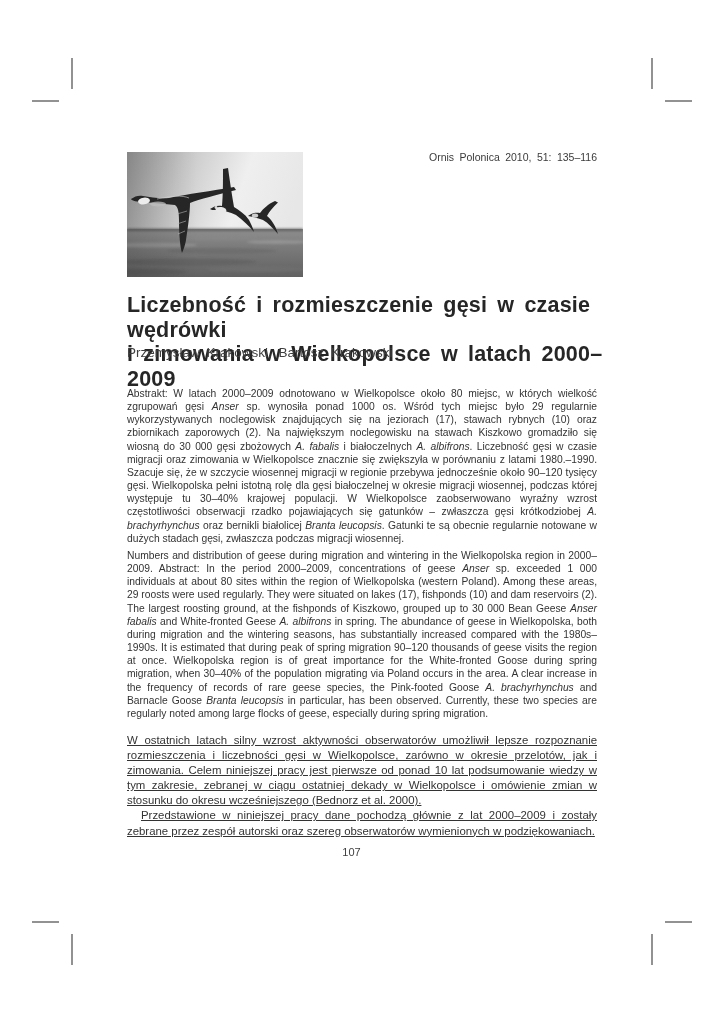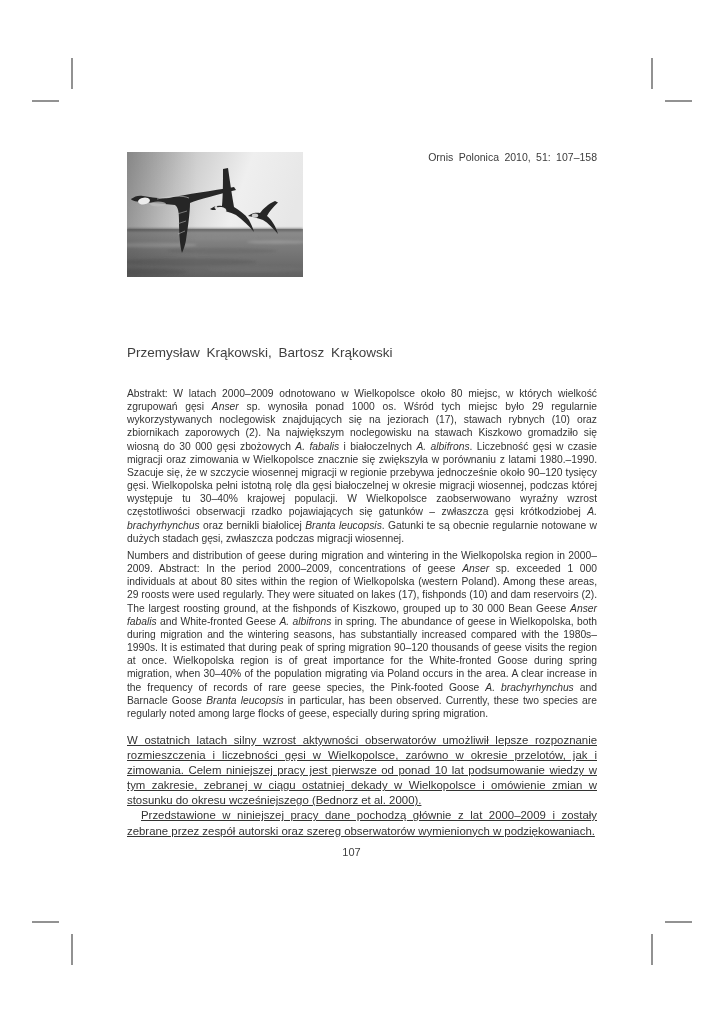--- a/index.html
+++ b/index.html
@@ -59,21 +59,21 @@
 
   <div class="mark v" style="left:71px;top:58px;"></div>
   <div class="mark h" style="left:32px;top:100px;"></div>
   <div class="mark v" style="left:651px;top:58px;"></div>
   <div class="mark h" style="left:665px;top:100px;"></div>
   <div class="mark v" style="left:71px;top:934px;"></div>
   <div class="mark h" style="left:32px;top:921px;"></div>
   <div class="mark v" style="left:651px;top:934px;"></div>
   <div class="mark h" style="left:665px;top:921px;"></div>
 
-  <div class="citation">Ornis Polonica 2010, 51: 107–158</div>
+  <div class="citation">Ornis Polonica 2010, 51: 135–116</div>
 
   <div class="photo" aria-label="Three geese in flight over a reedbed">
     <svg viewBox="0 0 176 125" preserveAspectRatio="none">
       <defs>
         <linearGradient id="sky" x1="0" y1="0" x2="1" y2="0.25">
           <stop offset="0" stop-color="#9c9c9c"></stop>
           <stop offset="0.32" stop-color="#c8c8c8"></stop>
           <stop offset="0.68" stop-color="#efefef"></stop>
           <stop offset="1" stop-color="#e7e7e7"></stop>
         </linearGradient>
@@ -119,20 +119,24 @@
         <circle cx="89" cy="55.5" r="1.4" fill="#dddddd"></circle>
       </g>
 
       <g>
         <path fill="#262626" d="M121,64 C125,61 129,60 133,61 C136,57 141,52 148,49 L151,50.5 C146,55 142,60 140,64 C144,67 148,73 150,79 L151,82 C146,76 141,71 136,68 C131,66 126,65 121,64 Z"></path>
         <ellipse cx="128" cy="63.5" rx="3.2" ry="2" fill="#e0e0e0" opacity="0.9"></ellipse>
       </g>
     </svg>
   </div>
 
+  <div class="title">
+    <div>Liczebność i rozmieszczenie gęsi w czasie wędrówki</div>
+    <div>i zimowania w Wielkopolsce w latach 2000–2009</div>
+  </div>
 
   <div class="authors">Przemysław Krąkowski, Bartosz Krąkowski</div>
 
   <div class="abstract pl" lang="pl"><span class="b">Abstrakt:</span><span> W latach 2000–2009 odnotowano w Wielkopolsce około 80 miejsc, w których wielkość zgrupowań gęsi </span><span class="i">Anser</span><span> sp. wynosiła ponad 1000 os. Wśród tych miejsc było 29 regularnie wykorzystywanych noclegowisk znajdujących się na jeziorach (17), stawach rybnych (10) oraz zbiornikach zaporowych (2). Na największym noclegowisku na stawach Kiszkowo gromadziło się wiosną do 30 000 gęsi zbożowych </span><span class="i">A. fabalis</span><span> i białoczelnych </span><span class="i">A. albifrons</span><span>. Liczebność gęsi w czasie migracji oraz zimowania w Wielkopolsce znacznie się zwiększyła w porównaniu z latami 1980.–1990. Szacuje się, że w szczycie wiosennej migracji w regionie przebywa jednocześnie około 90–120 tysięcy gęsi. Wielkopolska pełni istotną rolę dla gęsi białoczelnej w okresie migracji wiosennej, podczas której występuje tu 30–40% krajowej populacji. W Wielkopolsce zaobserwowano wyraźny wzrost częstotliwości obserwacji rzadko pojawiających się gatunków – zwłaszcza gęsi krótkodziobej </span><span class="i">A. brachyrhynchus</span><span> oraz bernikli białolicej </span><span class="i">Branta leucopsis</span><span>. Gatunki te są obecnie regularnie notowane w dużych stadach gęsi, zwłaszcza podczas migracji wiosennej.</span></div>
 
   <div class="abstract en" lang="en"><span class="b">Numbers and distribution of geese during migration and wintering in the Wielkopolska region in 2000–2009. Abstract</span><span>: In the period 2000–2009, concentrations of geese </span><span class="i">Anser</span><span> sp. exceeded 1 000 individuals at about 80 sites within the region of Wielkopolska (western Poland). Among these areas, 29 roosts were used regularly. They were situated on lakes (17), fishponds (10) and dam reservoirs (2). The largest roosting ground, at the fishponds of Kiszkowo, grouped up to 30 000 Bean Geese </span><span class="i">Anser fabalis</span><span> and White-fronted Geese </span><span class="i">A. albifrons</span><span> in spring. The abundance of geese in Wielkopolska, both during migration and the wintering seasons, has substantially increased compared with the 1980s–1990s. It is estimated that during peak of spring migration 90–120 thousands of geese visits the region at once. Wielkopolska region is of great importance for the White-fronted Goose during spring migration, when 30–40% of the population migrating via Poland occurs in the area. A clear increase in the frequency of records of rare geese species, the Pink-footed Goose </span><span class="i">A. brachyrhynchus</span><span> and Barnacle Goose </span><span class="i">Branta leucopsis</span><span> in particular, has been observed. Currently, these two species are regularly noted among large flocks of geese, especially during spring migration.</span></div>
 
   <div class="bodytext">
     <p>W ostatnich latach silny wzrost aktywności obserwatorów umożliwił lepsze rozpoznanie rozmieszczenia i liczebności gęsi w Wielkopolsce, zarówno w okresie przelotów, jak i zimowania. Celem niniejszej pracy jest pierwsze od ponad 10 lat podsumowanie wiedzy w tym zakresie, zebranej w ciągu ostatniej dekady w Wielkopolsce i omówienie zmian w stosunku do okresu wcześniejszego (Bednorz et al. 2000).</p>
     <p class="indent">Przedstawione w niniejszej pracy dane pochodzą głównie z lat 2000–2009 i zostały zebrane przez zespół autorski oraz szereg obserwatorów wymienionych w podziękowaniach.</p>

